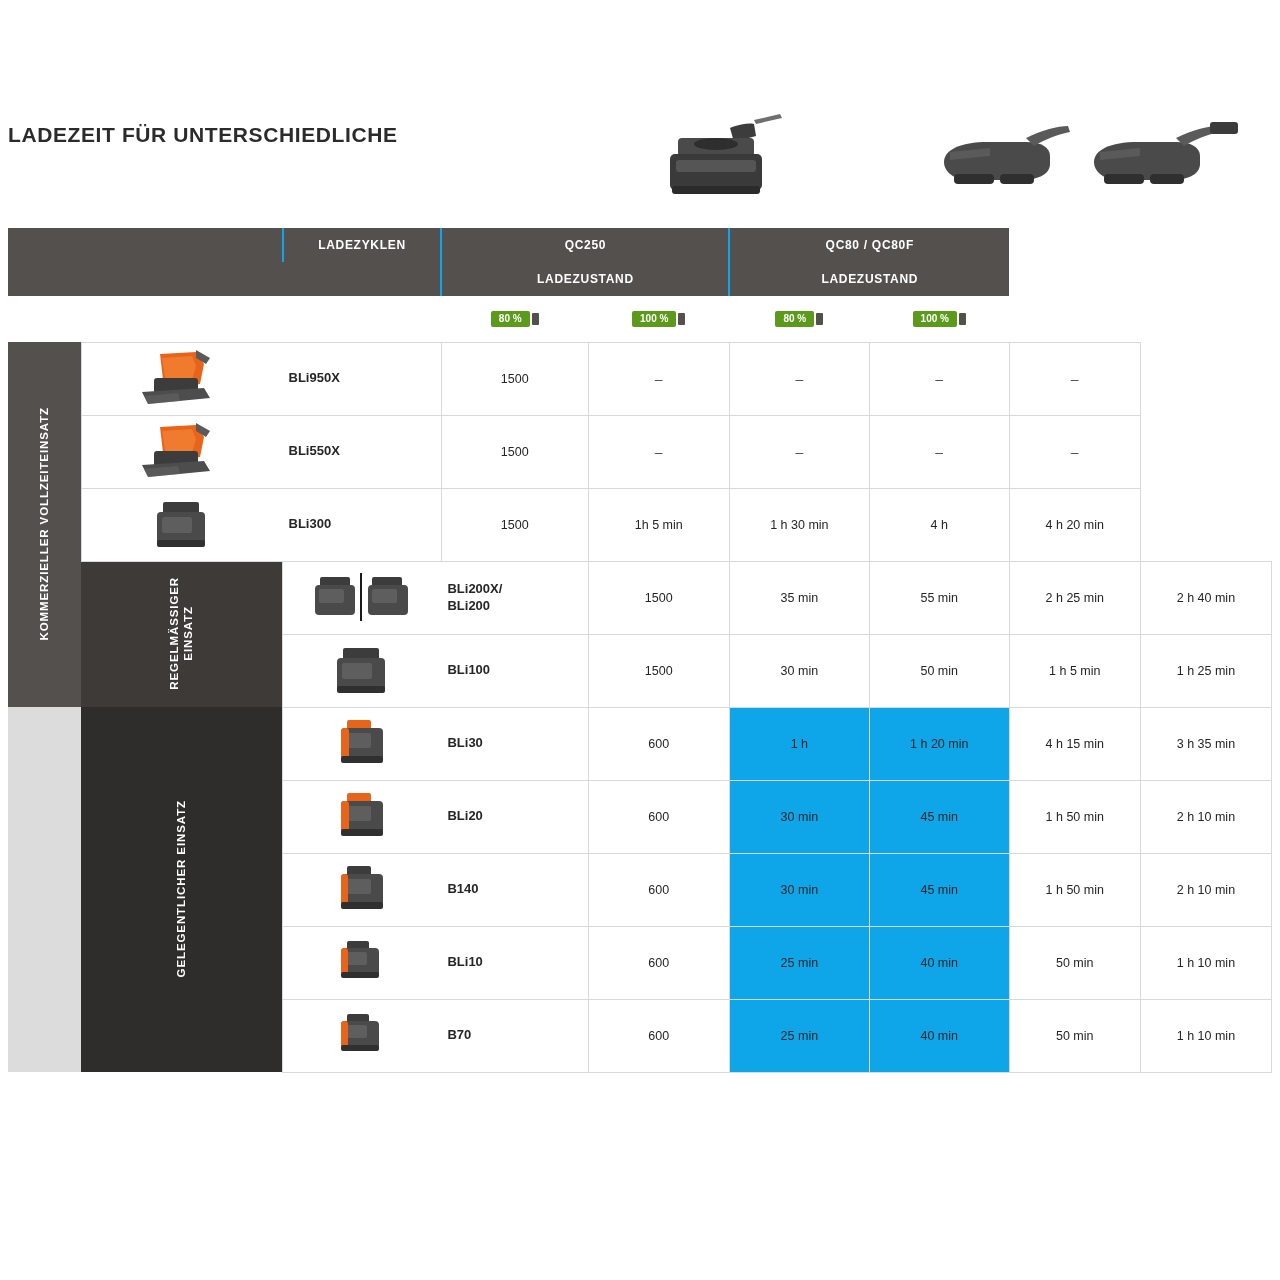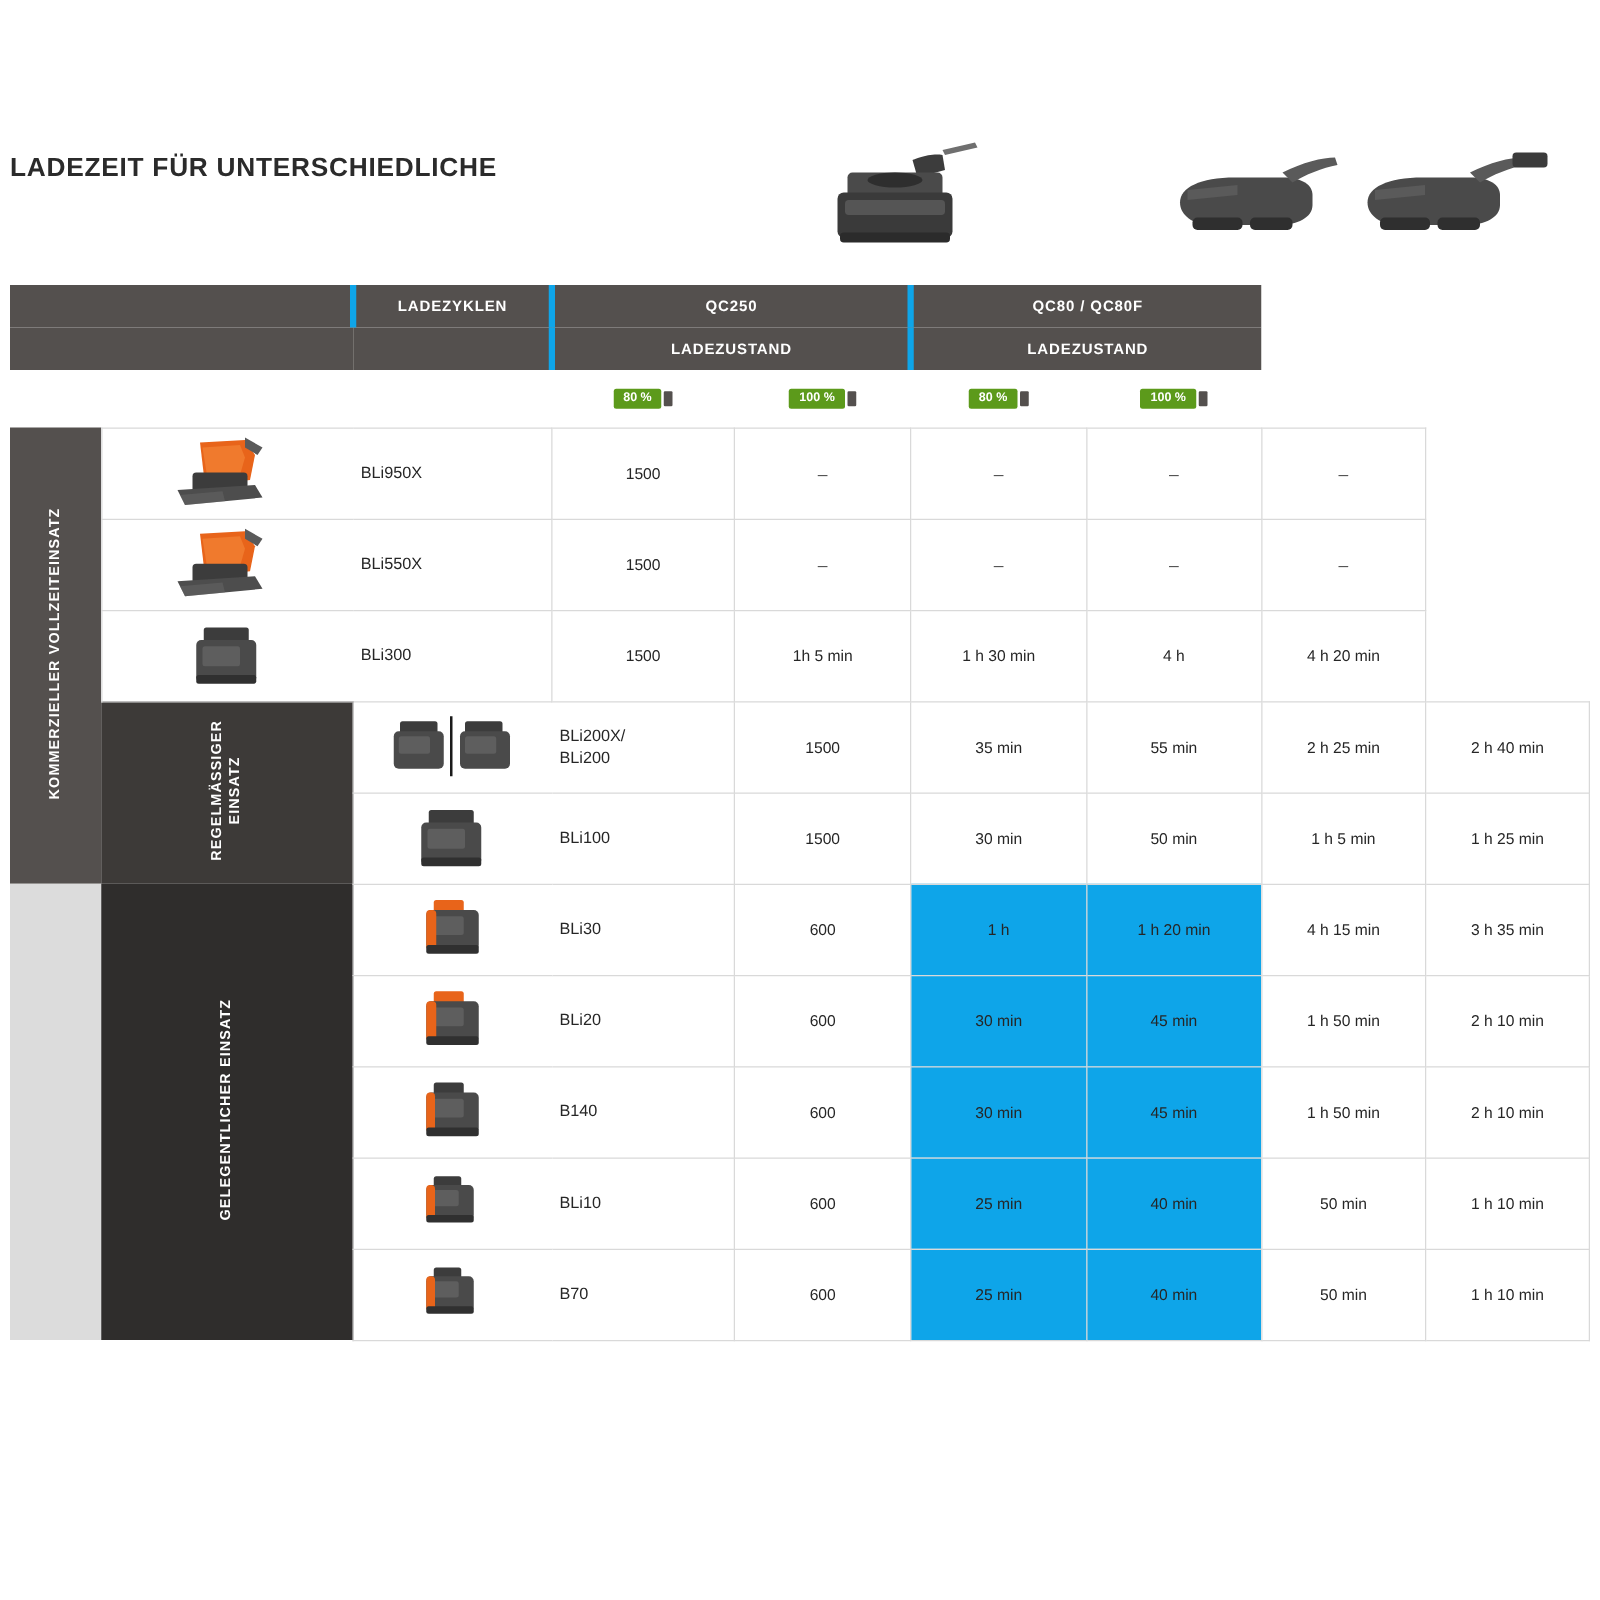--- a/index.html
+++ b/index.html
@@ -49,21 +49,21 @@
   td, th { padding: 0; margin: 0; }
 
   .hdr-dark {
     background: #54504e;
     color: #ffffff;
     font-weight: bold;
     font-size: 12px;
     letter-spacing: 0.7px;
     text-align: center;
     height: 34px;
-    border-left: 5px solid #0ea5e9;
+    border-left: 2px solid #0ea5e9;
   }
   .hdr-dark.noline { border-left: none; }
   .hdr-blank { background: #54504e; border: none; }
 
   .batt-row td {
     height: 46px;
     background: #ffffff;
     text-align: center;
     vertical-align: middle;
     border: none;
@@ -121,21 +121,21 @@
     vertical-align: middle;
     height: 73px;
     font-size: 12.5px;
     color: #262626;
     background: #ffffff;
   }
   .cell.shaded { background: #0ea5e9; }
   .cell.imgcell { width: 120px; border-right: none; }
   .cell.namecell {
     width: 142px; text-align: left; padding-left: 6px;
-    font-weight: normal; font-size: 13px; border-left: none;
+    font-weight: bold; font-size: 13px; border-left: none;
     line-height: 1.25;
   }
   .cell.cycles { width: 186px; }
   .cell.val { width: 182px; }
 
   .dash { color: #555; font-size: 14px; }
 
   
   .prod { display: block; margin: 0 auto; }
 </style>

